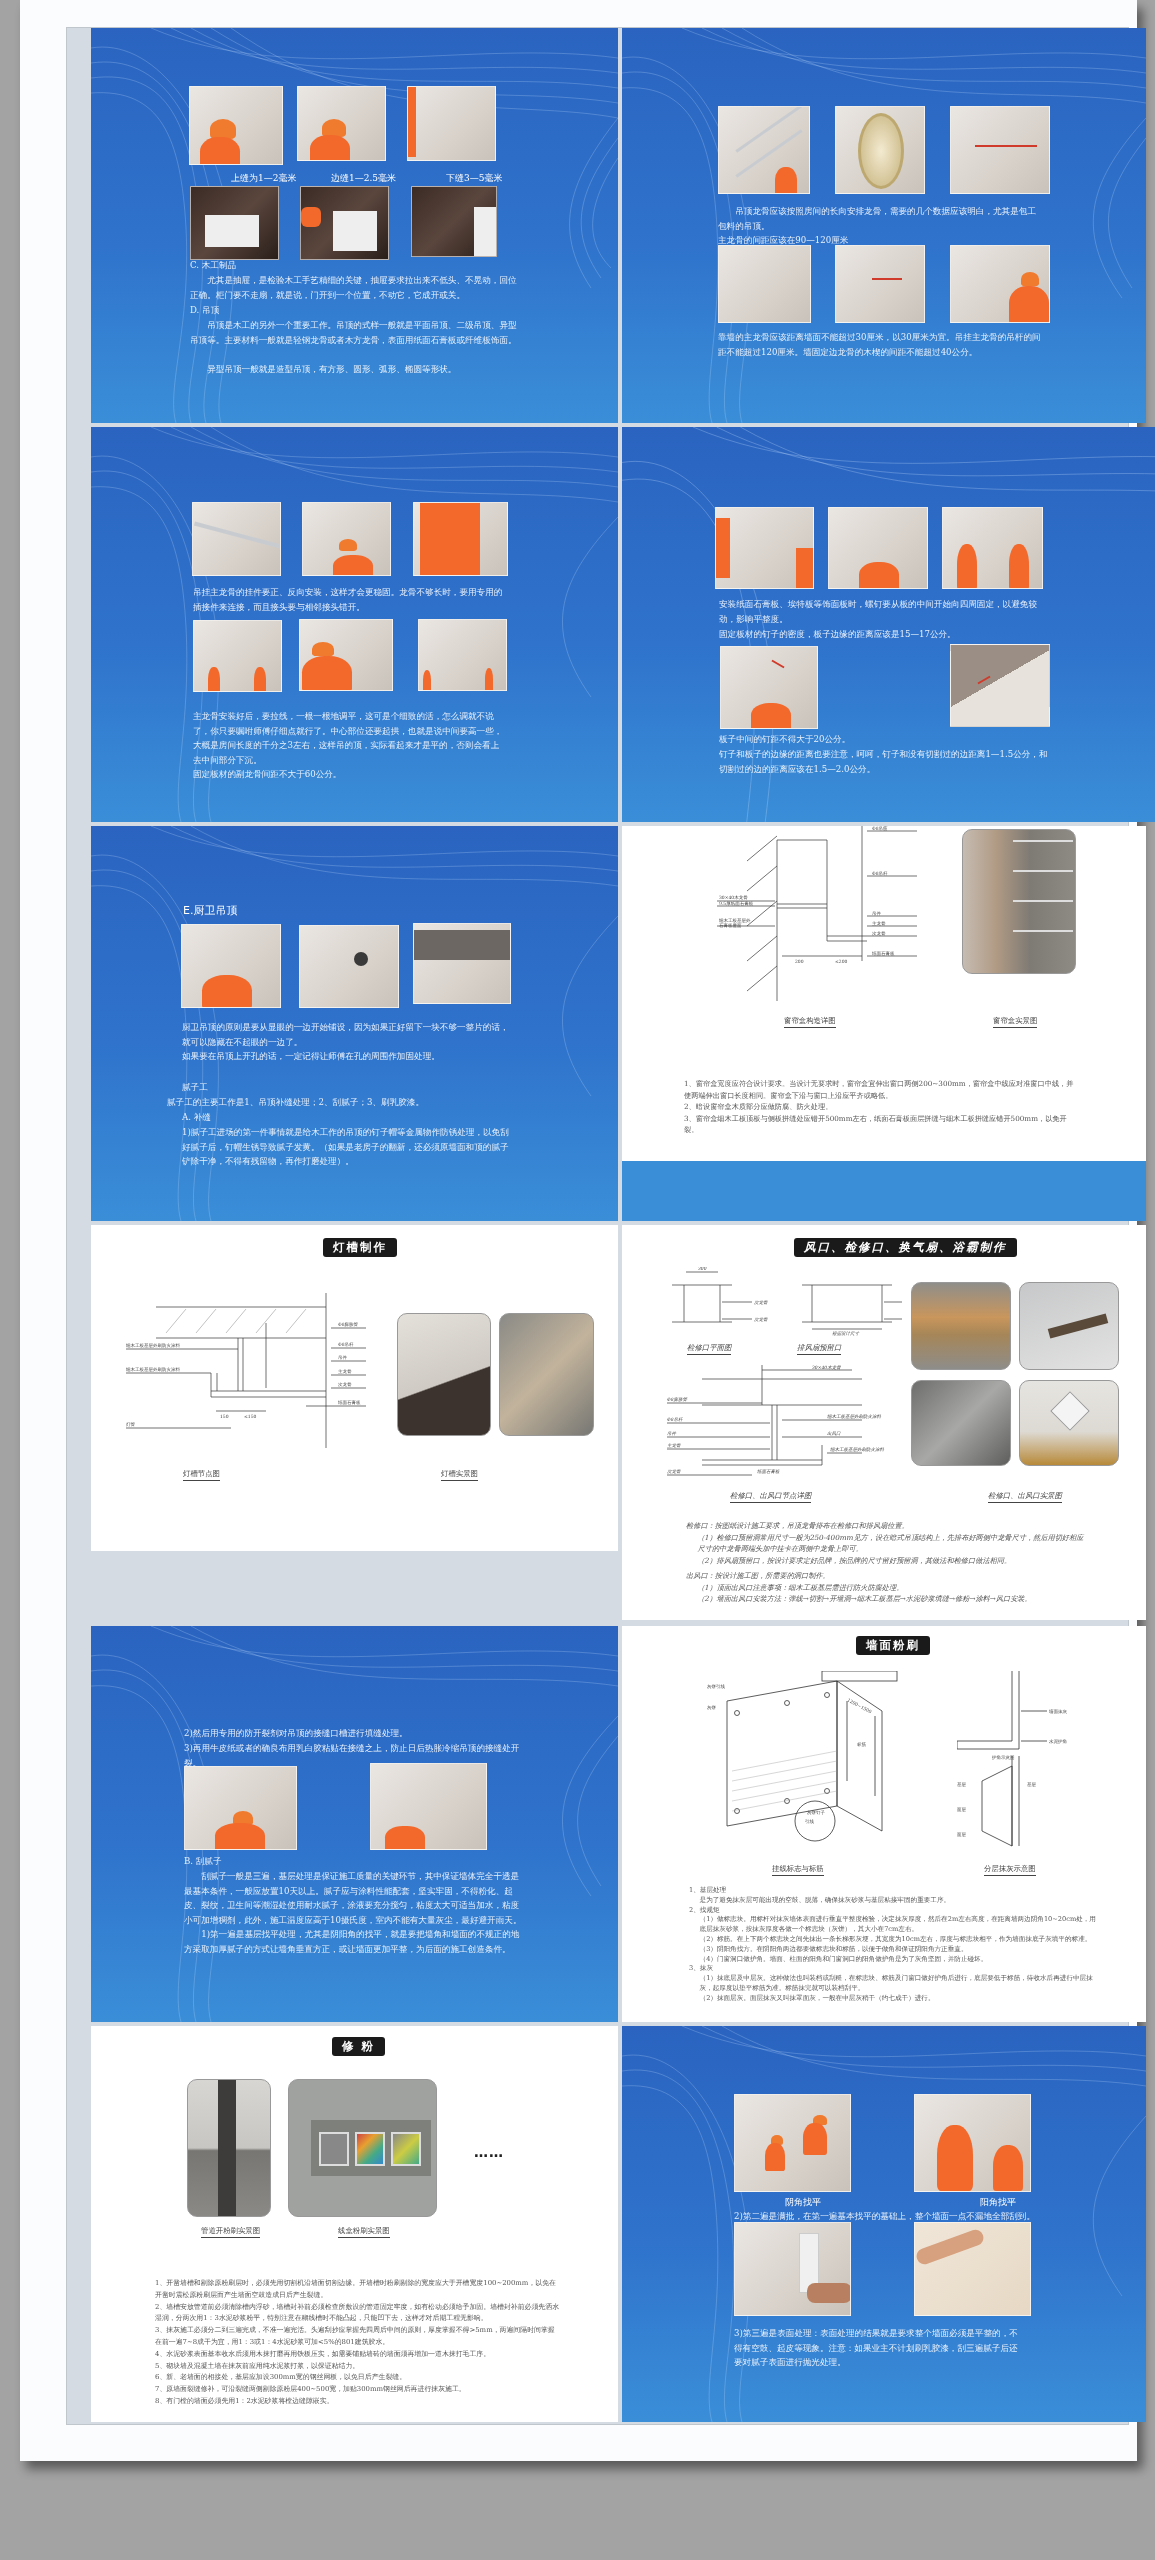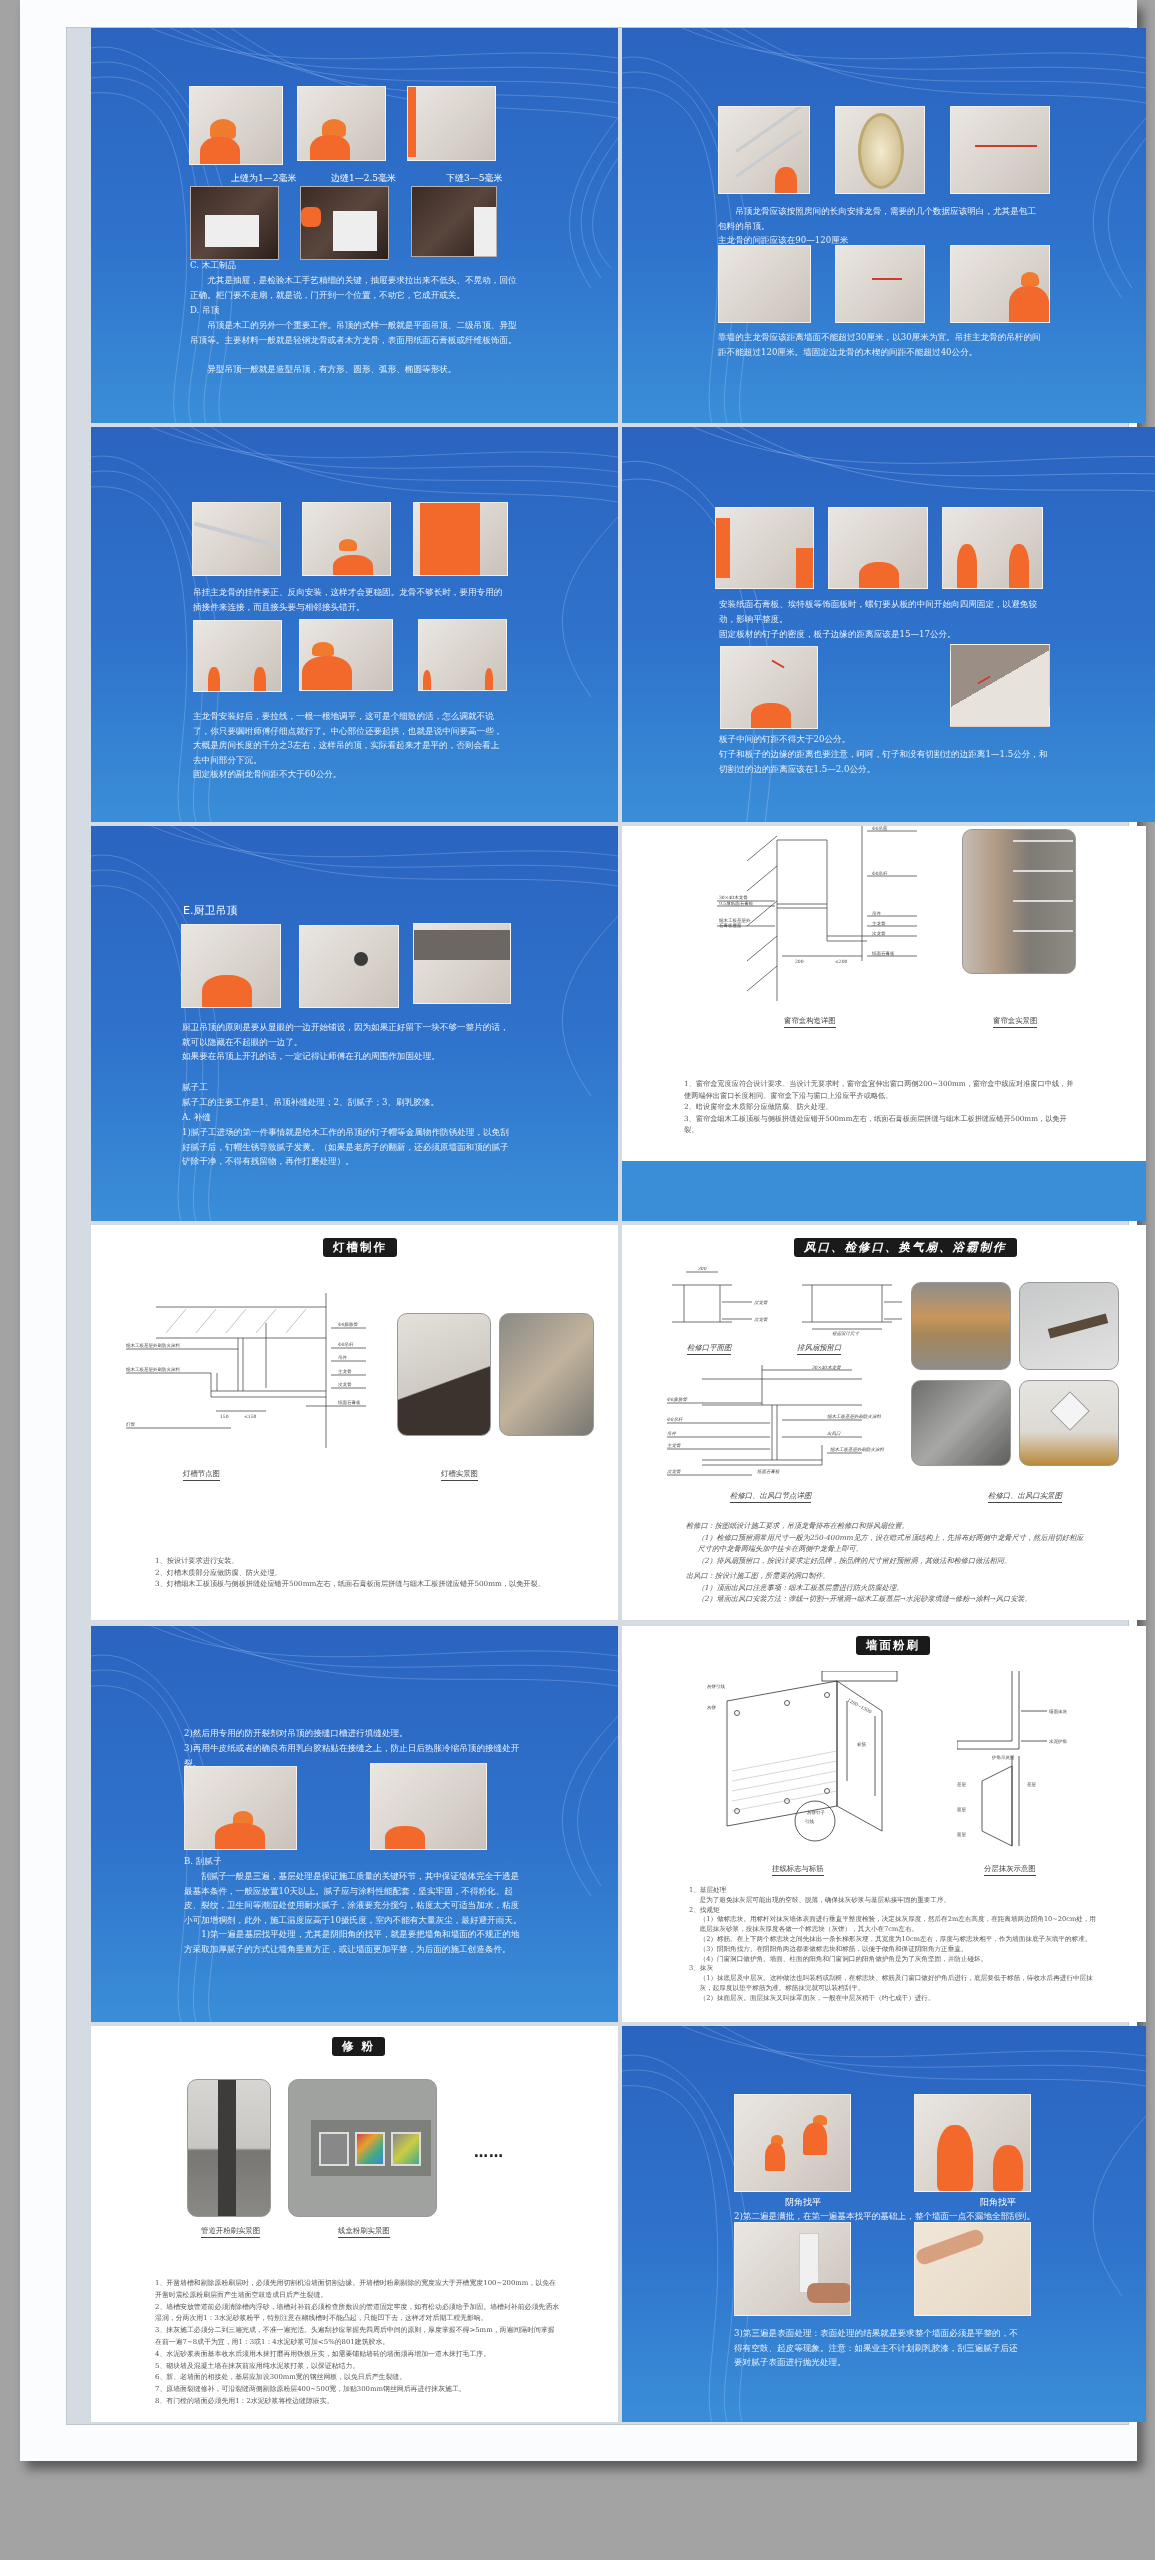--- a/index.html
+++ b/index.html
@@ -256,21 +256,21 @@
         </div>
         <div class="photo" style="left:208px;top:99px;width:100px;height:83px;">
           <div style="position:absolute;left:54px;top:26px;width:14px;height:14px;border-radius:50%;background:#3a3a3a;"></div>
         </div>
         <div class="photo" style="left:322px;top:97px;width:98px;height:81px;">
           <div style="position:absolute;left:0;top:6px;width:98px;height:30px;background:#6d6764;"></div>
         </div>
         <div class="txt" style="left:91px;top:194px;width:330px;">厨卫吊顶的原则是要从显眼的一边开始铺设，因为如果正好留下一块不够一整片的话，就可以隐藏在不起眼的一边了。</div>
         <div class="txt" style="left:91px;top:223px;">如果要在吊顶上开孔的话，一定记得让师傅在孔的周围作加固处理。</div>
         <div class="txt" style="left:91px;top:254px;">腻子工</div>
-        <div class="txt" style="left:91px;top:269px;">腻子工的主要工作是1、吊顶补缝处理；2、刮腻子；3、刷乳胶漆。</div>
+        <div class="txt" style="left:76px;top:269px;">腻子工的主要工作是1、吊顶补缝处理；2、刮腻子；3、刷乳胶漆。</div>
         <div class="txt" style="left:91px;top:284px;">A. 补缝</div>
         <div class="txt" style="left:91px;top:299px;width:335px;">1)腻子工进场的第一件事情就是给木工作的吊顶的钉子帽等金属物作防锈处理，以免刮好腻子后，钉帽生锈导致腻子发黄。（如果是老房子的翻新，还必须原墙面和顶的腻子铲除干净，不得有残留物，再作打磨处理）。</div>
       </div>
     </div>
 
     <div class="page white" style="left:535px;top:798px;width:524px;height:395px;">
       <svg class="drawing" style="left:95px;top:0;width:210px;height:180px;" viewBox="0 0 210 180">
         <g stroke="#333" fill="none" stroke-width="0.7">
           <line x1="60" y1="14" x2="60" y2="175"></line>
           <line x1="60" y1="14" x2="110" y2="14"></line>
@@ -320,21 +320,21 @@
       <div class="ucap" style="left:162px;top:190px;">窗帘盒构造详图</div>
       <div class="ucap" style="left:371px;top:190px;">窗帘盒实景图</div>
       <div class="dtxt" style="left:62px;top:252px;width:395px;">
         <p>1、窗帘盒宽度应符合设计要求。当设计无要求时，窗帘盒宜伸出窗口两侧200~300mm，窗帘盒中线应对准窗口中线，并使两端伸出窗口长度相同。窗帘盒下沿与窗口上沿应平齐或略低。</p>
         <p>2、暗设窗帘盒木质部分应做防腐、防火处理。</p>
         <p>3、窗帘盒细木工板顶板与侧板拼缝处应错开500mm左右，纸面石膏板面层拼缝与细木工板拼缝应错开500mm，以免开裂。</p>
       </div>
       <div style="position:absolute;left:0;bottom:0;width:524px;height:60px;background:#3a8ed8;"></div>
     </div>
 
-    <div class="page white" style="left:4px;top:1197px;width:527px;height:395px;">
+    <div class="page white" style="left:4px;top:1197px;width:527px;height:326px;">
       <div class="black-title" style="left:232px;top:13px;">灯槽制作</div>
       <svg class="drawing" style="left:35px;top:68px;width:250px;height:160px;" viewBox="0 0 250 160">
         <g stroke="#333" fill="none" stroke-width="0.7">
           <line x1="30" y1="14" x2="200" y2="14"></line>
           <line x1="30" y1="45" x2="200" y2="45"></line>
           <line x1="200" y1="0" x2="200" y2="155"></line>
           <line x1="112" y1="45" x2="112" y2="98"></line>
           <line x1="117" y1="45" x2="117" y2="98"></line>
           <line x1="85" y1="98" x2="200" y2="98"></line>
           <line x1="85" y1="104" x2="200" y2="104"></line>

